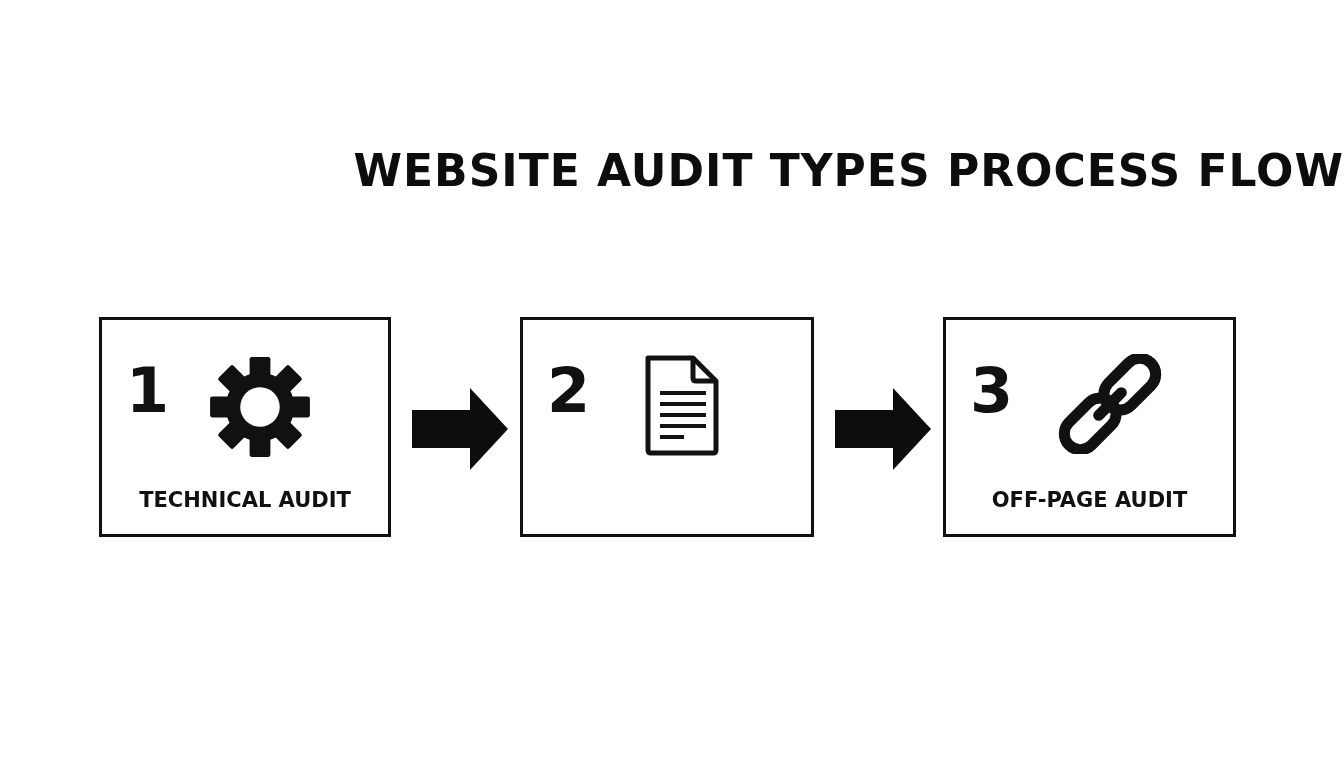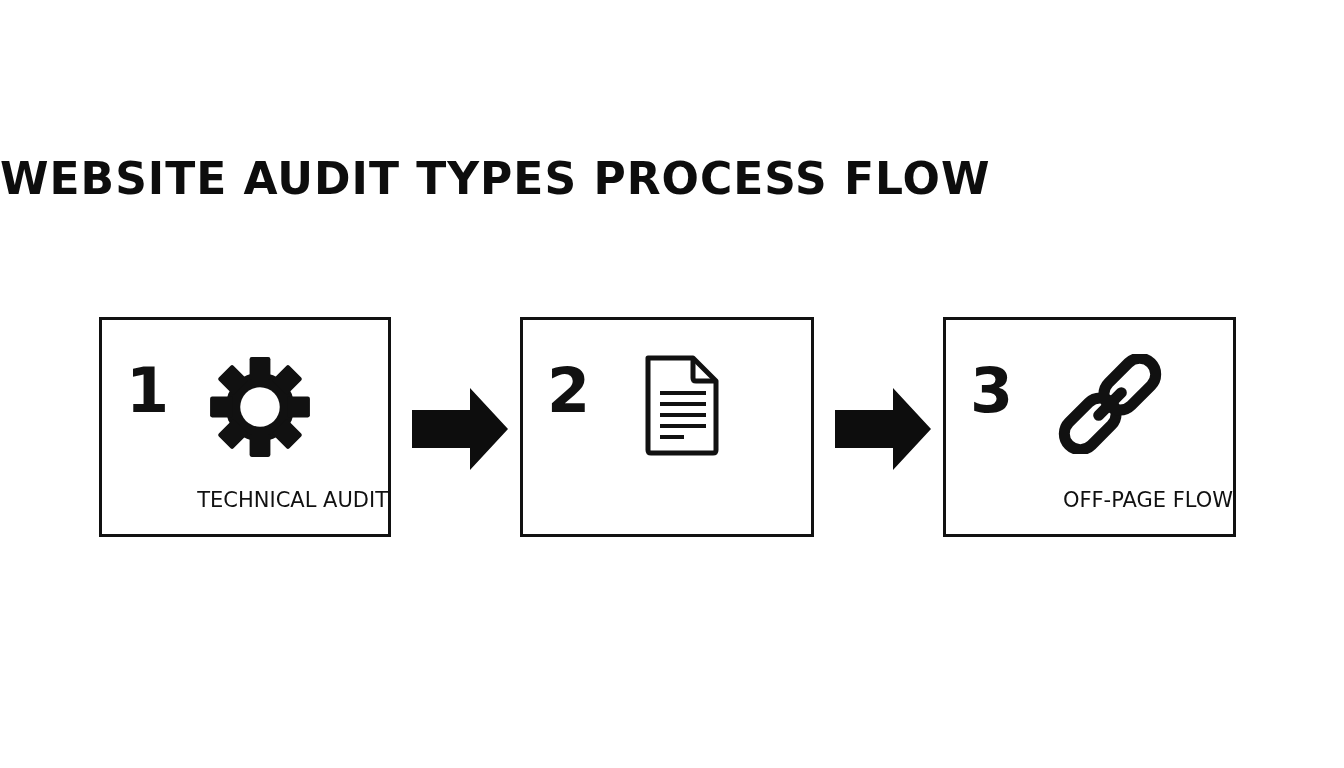--- a/index.html
+++ b/index.html
@@ -1,21 +1,21 @@
 <!DOCTYPE html>
 <html><head>
 <meta charset="utf-8">
 <style>
   html, body { margin: 0; padding: 0; background: #ffffff; }
   body { width: 1344px; height: 768px; position: relative; overflow: hidden; font-family: "DejaVu Sans", "Liberation Sans", sans-serif; color: #111; }
-  .title { position: absolute; left: 0; top: 154px; width: 1344px; text-align: left; font-size: 44px; font-weight: bold; letter-spacing: 1px; color: #0d0d0d; line-height: 50px; }
+  .title { position: absolute; left: 0; top: 146px; width: 1344px; text-align: right; font-size: 44px; font-weight: bold; letter-spacing: 1px; color: #0d0d0d; line-height: 50px; }
   .step { position: absolute; top: 317px; height: 220px; border: 3px solid #111; box-sizing: border-box; background: #fff; }
   .step .num { position: absolute; left: 24px; top: 40px; font-size: 62px; font-weight: bold; line-height: 62px; color: #111; }
   .step .icon { position: absolute; top: 35px; }
-  .step .label { position: absolute; left: 0; right: 0; top: 168px; text-align: right; font-size: 21px; font-weight: normal; color: #111; }
+  .step .label { position: absolute; left: 0; right: 0; top: 168px; text-align: center; font-size: 21px; font-weight: bold; color: #111; }
   .arrow { position: absolute; top: 388px; width: 100px; height: 82px; }
 </style>
 </head>
 <body>
 
 <div class="title">WEBSITE AUDIT TYPES PROCESS FLOW</div>
 
 <div class="step" style="left:99px; width:292px;">
   <div class="num">1</div>
   <div class="icon" style="left:106px;">
@@ -72,14 +72,14 @@
   <div class="num">3</div>
   <div class="icon" style="left:112px; top:34px;">
     <svg width="104" height="100" viewBox="0 0 104 100">
       <g transform="translate(52,50) rotate(-45)" fill="none" stroke="#111" stroke-width="11" stroke-linecap="round">
         <rect x="-58" y="-16" width="60" height="32" rx="16"></rect>
         <rect x="-2" y="-16" width="60" height="32" rx="16"></rect>
         <line x1="-16" y1="0" x2="16" y2="0"></line>
       </g>
     </svg>
   </div>
-  <div class="label">OFF-PAGE FLOW</div>
+  <div class="label">OFF-PAGE AUDIT</div>
 </div>
 
 </body></html>

